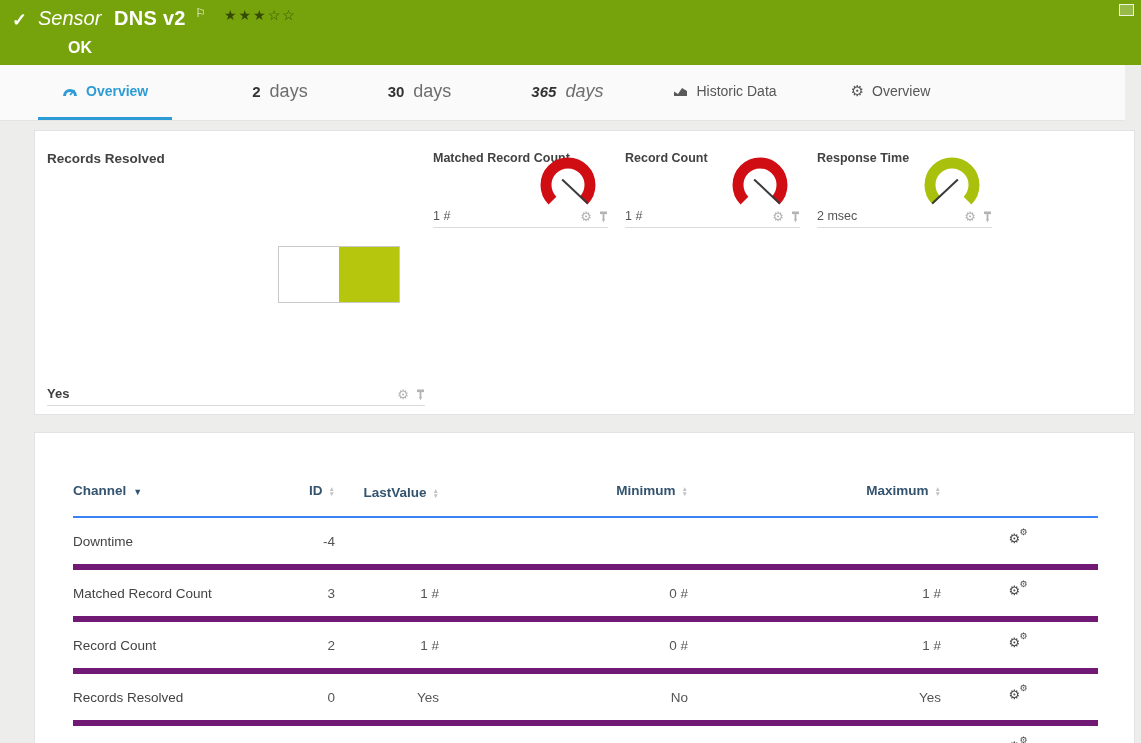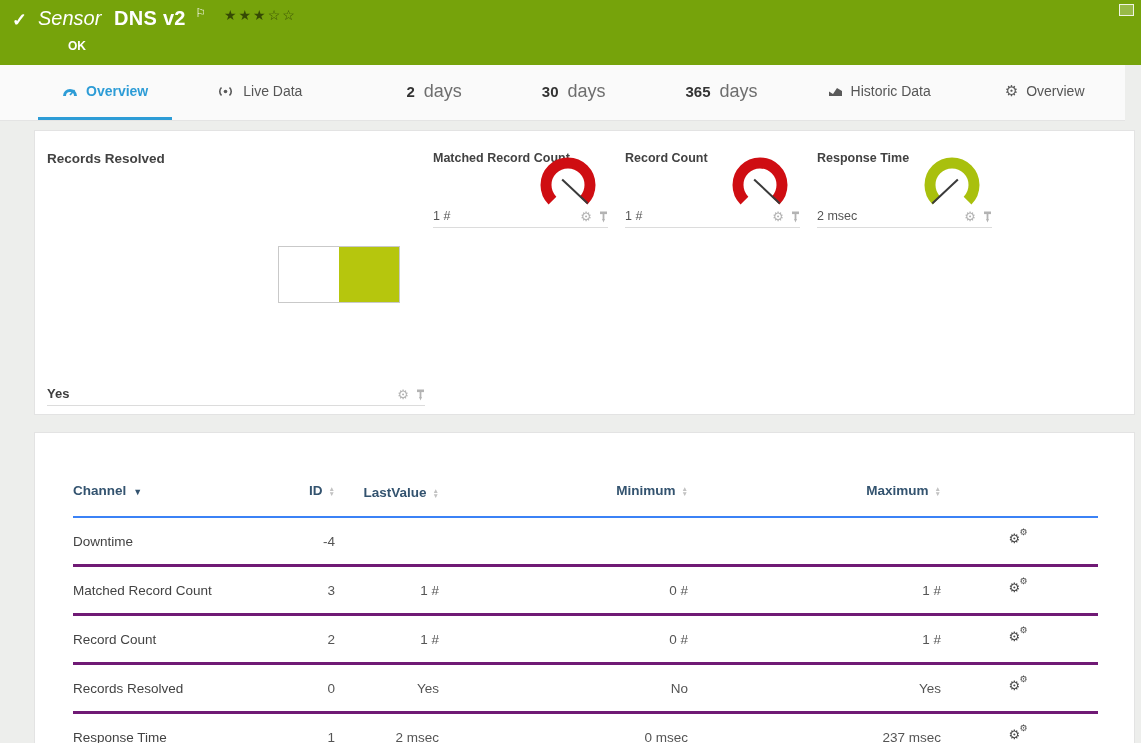--- a/index.html
+++ b/index.html
@@ -7,33 +7,33 @@
   .screen { position:relative; width:1141px; height:743px; background:#edeeec; overflow:hidden; }
 
   
   .topbar { position:absolute; top:0; left:0; right:0; height:65px; background:#76a30b; color:#fff; }
   .tb-check { position:absolute; left:12px; top:9px; font-size:18px; font-weight:bold; }
   .tb-titlerow { position:absolute; left:38px; top:6px; font-size:20px; white-space:nowrap; }
   .tb-type { font-style:italic; font-weight:400; }
   .tb-name { font-weight:bold; margin-left:7px; letter-spacing:.3px; }
   .tb-flag { font-size:12px; vertical-align:super; margin-left:4px; }
   .tb-stars { position:absolute; left:224px; top:7px; font-size:14px; letter-spacing:2px; color:rgba(0,0,0,.55); cursor:pointer; }
-  .tb-status { position:absolute; left:68px; top:39px; font-size:12px; font-weight:bold; }
+  .tb-status { position:absolute; left:68px; top:39px; font-size:16px; font-weight:bold; }
   .tb-corner { position:absolute; right:7px; top:4px; width:15px; height:12px; border:1px solid rgba(255,255,255,.85); background:rgba(255,255,255,.25); }
 
   
   .tabbar { position:absolute; top:65px; left:0; right:16px; height:56px; background:#fafafa; border-bottom:1px solid #e4e4e4; display:flex; align-items:stretch; padding-left:38px; }
   .tab { display:flex; align-items:center; gap:8px; padding:0 24px; font-size:14px; color:#565656; cursor:pointer; border-bottom:3px solid transparent; }
   .tab.active { color:#2d9cd6; font-weight:bold; border-bottom-color:#2d9cd6; }
   .tab .ticon { color:#5a5a5a; flex:none; }
   .tab.active .ticon { color:#2d9cd6; }
   .tnum { font-size:15px; font-weight:bold; color:#333; }
   .tunit { font-size:18px; color:#6e6e6e; margin-left:1px; }
   .t-live { margin-left:20px; } .t-2d { margin-left:56px; } .t-30d { margin-left:32px; }
-  .t-365d { margin-left:32px; } .t-hist { margin-left:22px; } .t-log { margin-left:22px; } .t-set { margin-left:26px; }
+  .t-365d { margin-left:32px;font-style:italic; } .t-hist { margin-left:22px; } .t-log { margin-left:22px; } .t-set { margin-left:26px; }
   .gearglyph { font-style:normal; }
 
   
   .panel { position:absolute; left:34px; width:1101px; background:#fff; border:1px solid #e3e3e3; }
   .panel1 { top:130px; height:285px; }
   .panel2 { top:432px; height:311px; border-bottom:none; }
 
   
   .widget { position:absolute; }
   .w-title { font-size:12.5px; font-weight:bold; color:#424242; white-space:nowrap; }
@@ -51,21 +51,21 @@
 
   .gauge-widget { top:20px; width:175px; height:77px; }
   .gw1 { left:398px; } .gw2 { left:590px; } .gw3 { left:782px; }
   .gauge-svg { position:absolute; left:103px; top:4px; }
 
   
   .tablewrap { margin:44px 38px 0 38px; }
   table.channels { width:1025px; border-collapse:collapse; table-layout:fixed; }
   .channels th { font-size:13.5px; font-weight:bold; color:#33536f; text-align:right; vertical-align:top; padding:6px 0 14px 0; border-bottom:2px solid #3b82f6; white-space:nowrap; }
   .channels th.h-channel { text-align:left; }
-  .channels td { font-size:13.5px; color:#555; padding:13px 0; border-bottom:3px solid #701a75; text-align:right; white-space:nowrap; overflow:hidden; }
+  .channels td { font-size:13.5px; color:#555; padding:13px 0; border-bottom:6px solid #701a75; text-align:right; white-space:nowrap; overflow:hidden; }
   .channels td.c-name { text-align:left; color:#434343; }
   .channels td.gearcol { text-align:center; }
   .sort { display:inline-flex; flex-direction:column; vertical-align:middle; margin-left:6px; line-height:5px; font-size:6.5px; color:#c2c2c2; font-style:normal; cursor:pointer; }
   .sort i { font-style:normal; }
   .sort-active { font-size:9px; color:#33536f; margin-left:7px; cursor:pointer; font-style:normal; }
   .th-lines { display:inline-flex; flex-direction:row; line-height:19px; text-align:right; }
   .dgear { position:relative; display:inline-block; width:22px; height:17px; color:#4a4a4a; cursor:pointer; }
   .dgear .g1 { position:absolute; left:0; top:1px; font-size:13px; line-height:13px; }
   .dgear .g2 { position:absolute; left:11px; top:-3px; font-size:9px; line-height:9px; }
 </style>
@@ -87,28 +87,20 @@
   </header>
 
   <nav class="tabbar">
     <div class="tab active">
       <svg class="ticon" width="16" height="13" viewBox="0 0 16 13">
         <path d="M2.5 11 A5.5 5.5 0 1 1 13.5 11" fill="none" stroke="currentColor" stroke-width="3"></path>
         <line x1="8" y1="10" x2="12.5" y2="5" stroke="currentColor" stroke-width="1.8"></line>
       </svg>
       <span>Overview</span>
     </div>
-    <div class="tab t-live">
-      <svg class="ticon" width="19" height="13" viewBox="0 0 19 13">
-        <circle cx="9.5" cy="6.5" r="1.8" fill="currentColor"></circle>
-        <path d="M5.5 2.5 A5.5 5.5 0 0 0 5.5 10.5" fill="none" stroke="currentColor" stroke-width="1.6"></path>
-        <path d="M13.5 2.5 A5.5 5.5 0 0 1 13.5 10.5" fill="none" stroke="currentColor" stroke-width="1.6"></path>
-      </svg>
-      <span>Live Data</span>
-    </div>
     <div class="tab t-2d">
       <span class="tnum">2</span>
       <span class="tunit">days</span>
     </div>
     <div class="tab t-30d">
       <span class="tnum">30</span>
       <span class="tunit">days</span>
     </div>
     <div class="tab t-365d">
       <span class="tnum">365</span>

